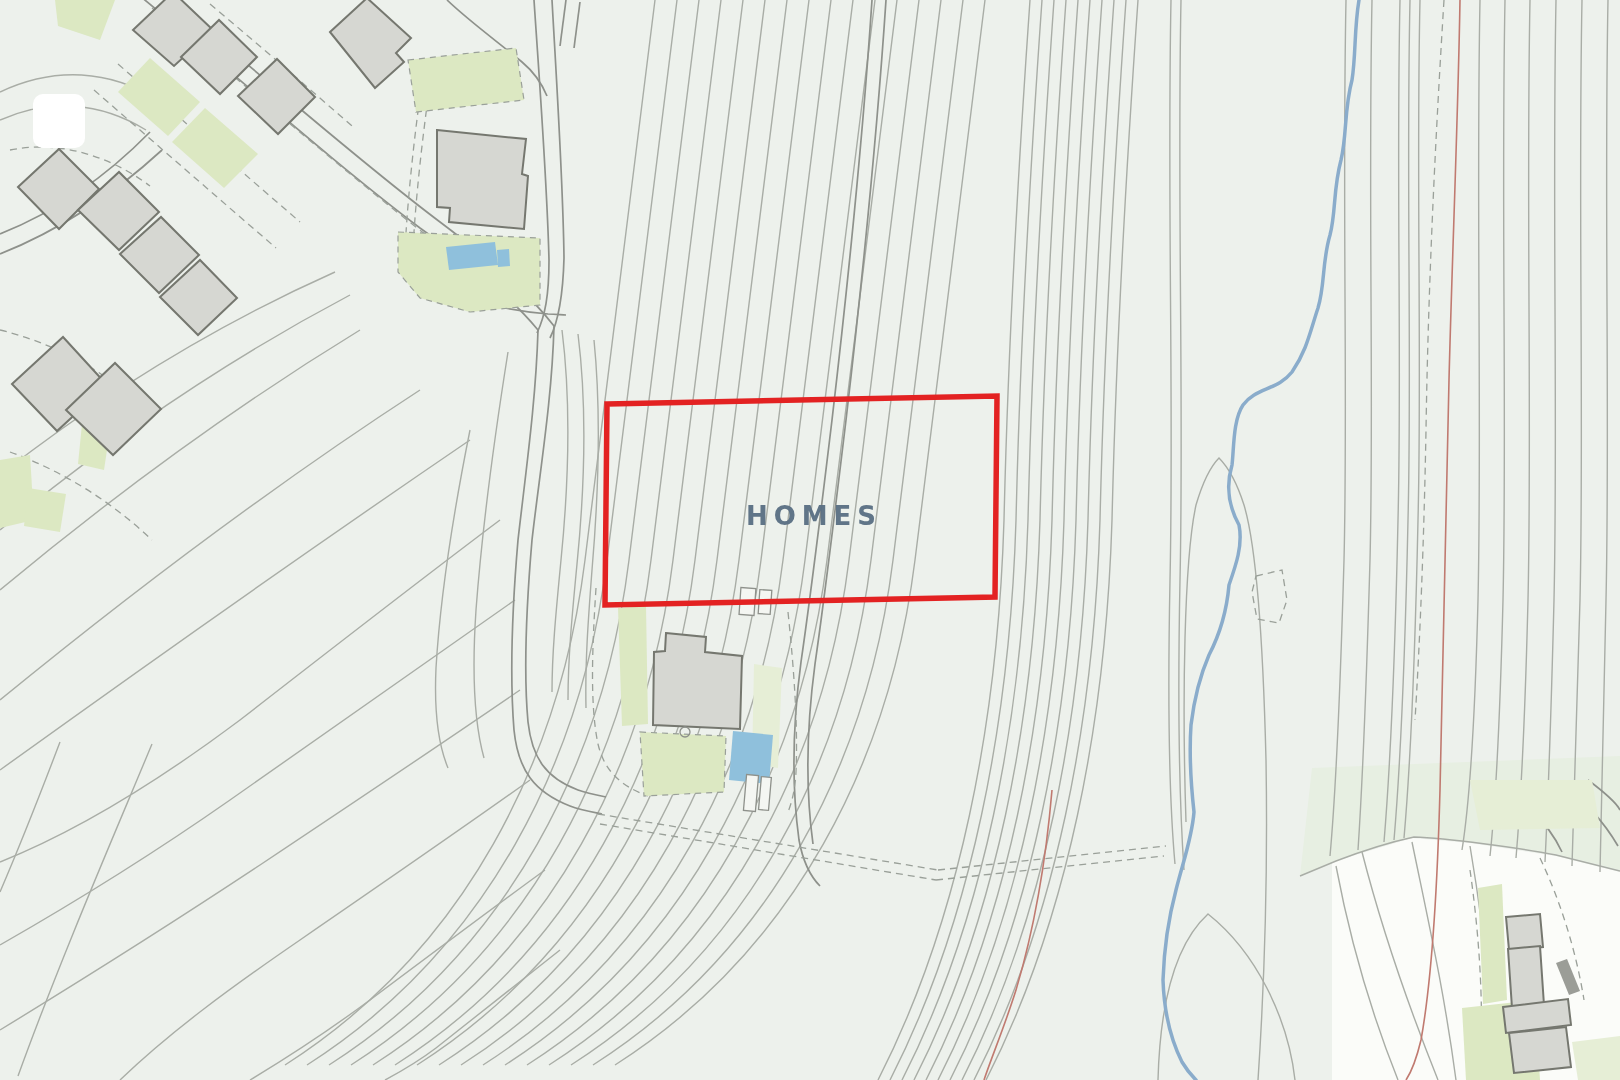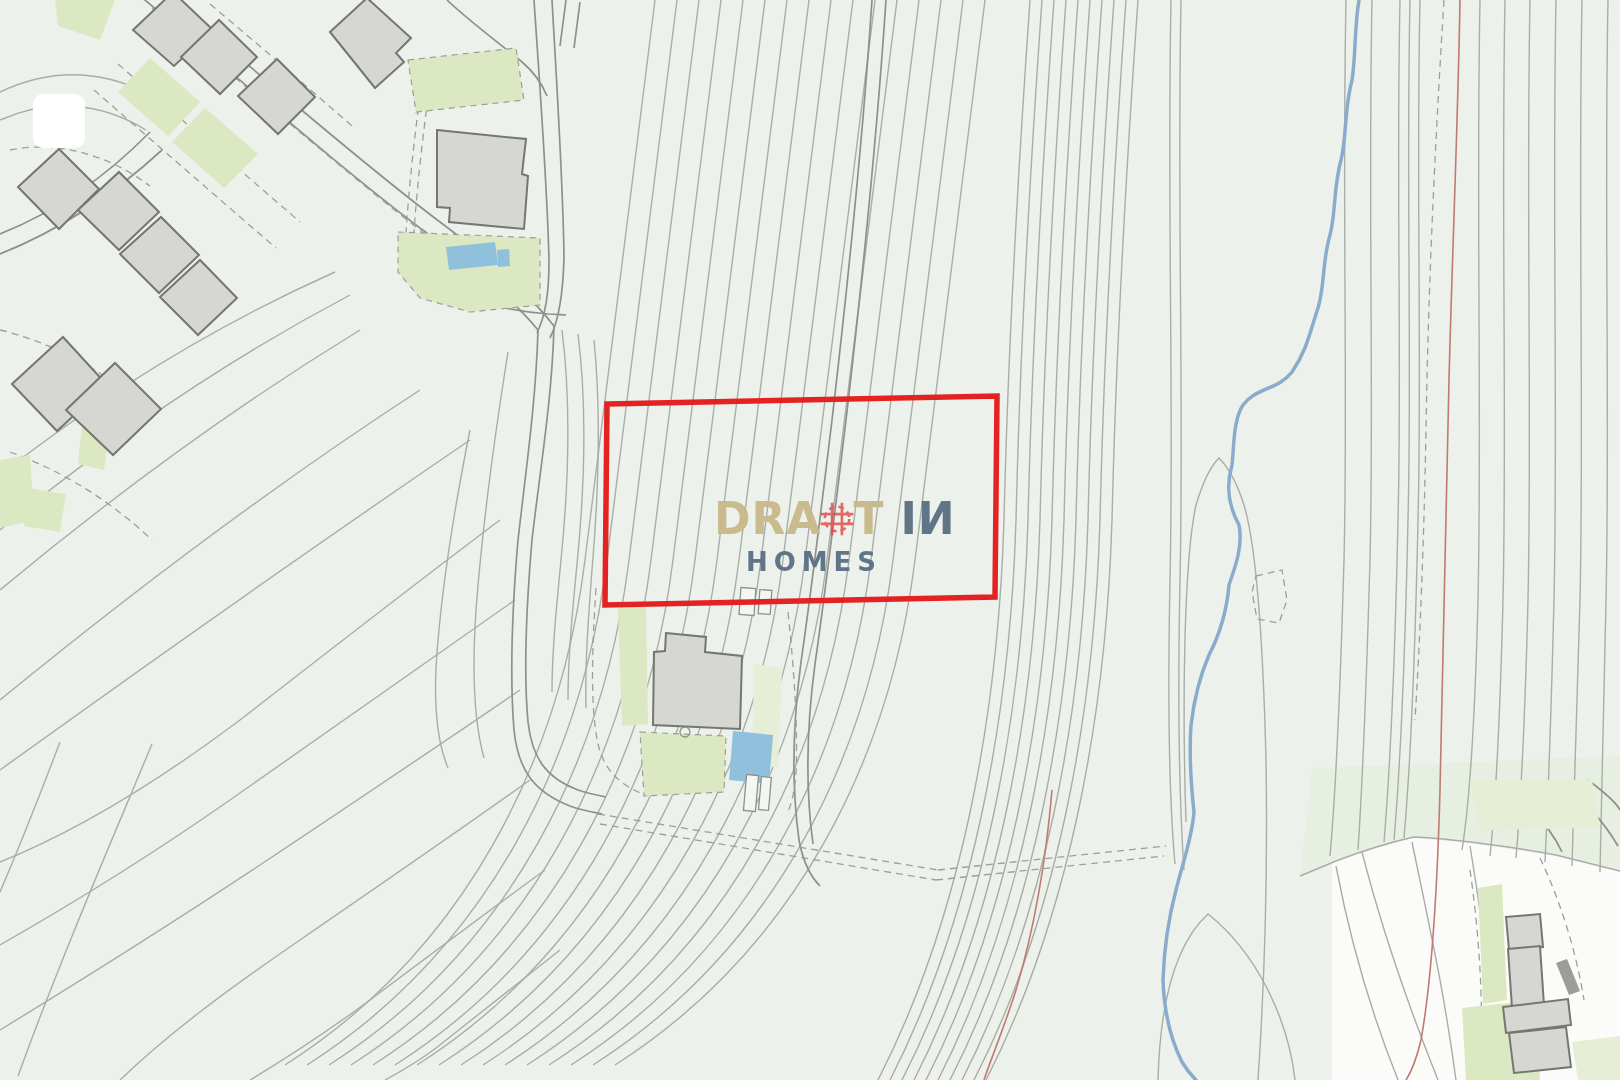--- a/index.html
+++ b/index.html
@@ -229,31 +229,17 @@
     <polygon class="bld" points="1509,1033 1566,1027 1571,1067 1514,1073"></polygon>
     <polygon fill="#9b9d97" points="1556,963 1567,959 1580,991 1569,995"></polygon>
   </g>
 
   <rect x="33" y="94" width="52" height="54" rx="10" fill="var(--white-marker)"></rect>
 
   <polygon class="bnd" points="607,404 997,396 995,597 605,605"></polygon>
 </svg>
 
 <div class="watermark">
-  <div class="wm-row1">
-    <span class="wm-tan">DRA</span>
-        <span class="wm-icon">
-      <svg width="36" height="44" viewBox="-22 -22 44 44">
-        <g stroke="var(--logo-red)" stroke-width="3.2" fill="none" opacity="0.9">
-          <circle r="15" stroke-dasharray="7 5"></circle>
-          <path d="M-6,-20 V20 M6,-20 V20 M-20,-6 H20 M-20,6 H20"></path>
-        </g>
-      </svg>
-    </span>
-        <span class="wm-tan">T</span>
-        <span class="wm-mark"></span>
-        <span class="wm-slate">IИ</span>
-  </div>
   <div class="wm-row2">
     <span>HOMES</span>
   </div>
 </div>
 </div>
 
 </body></html>

